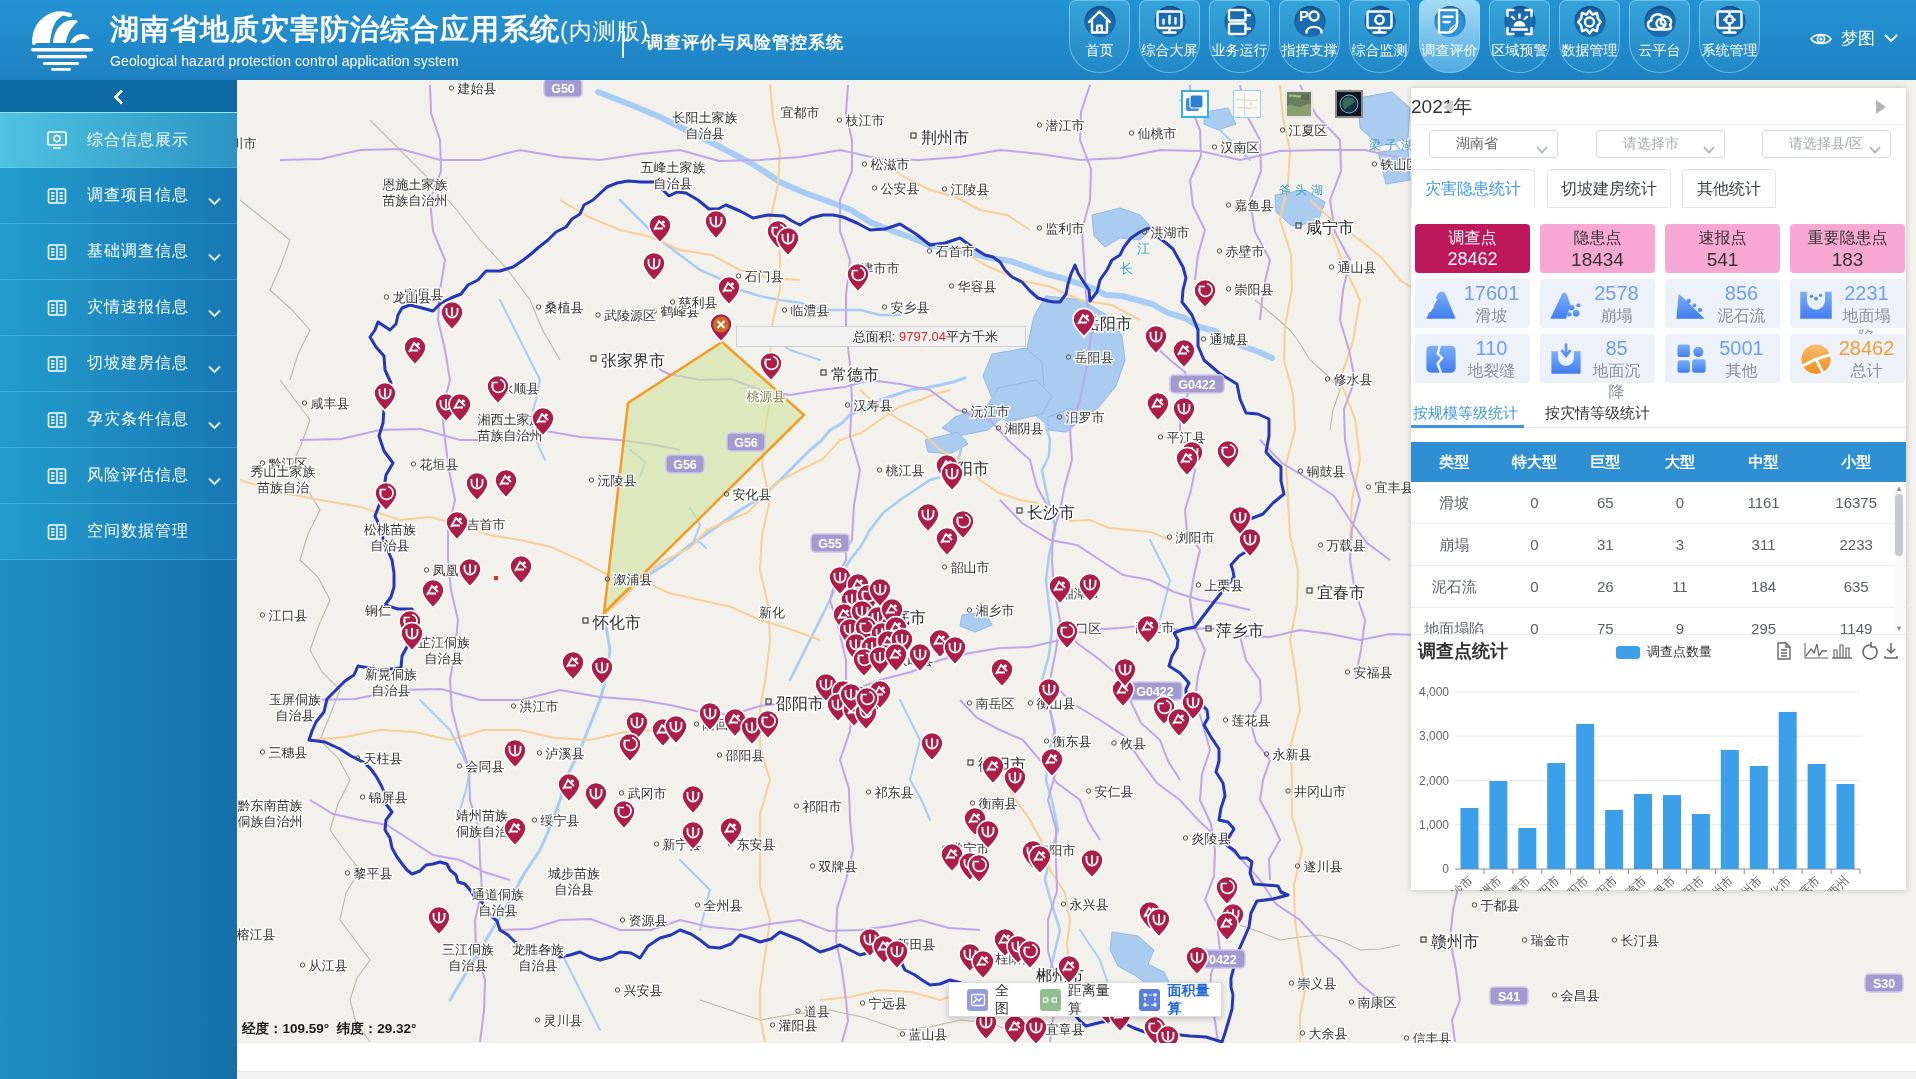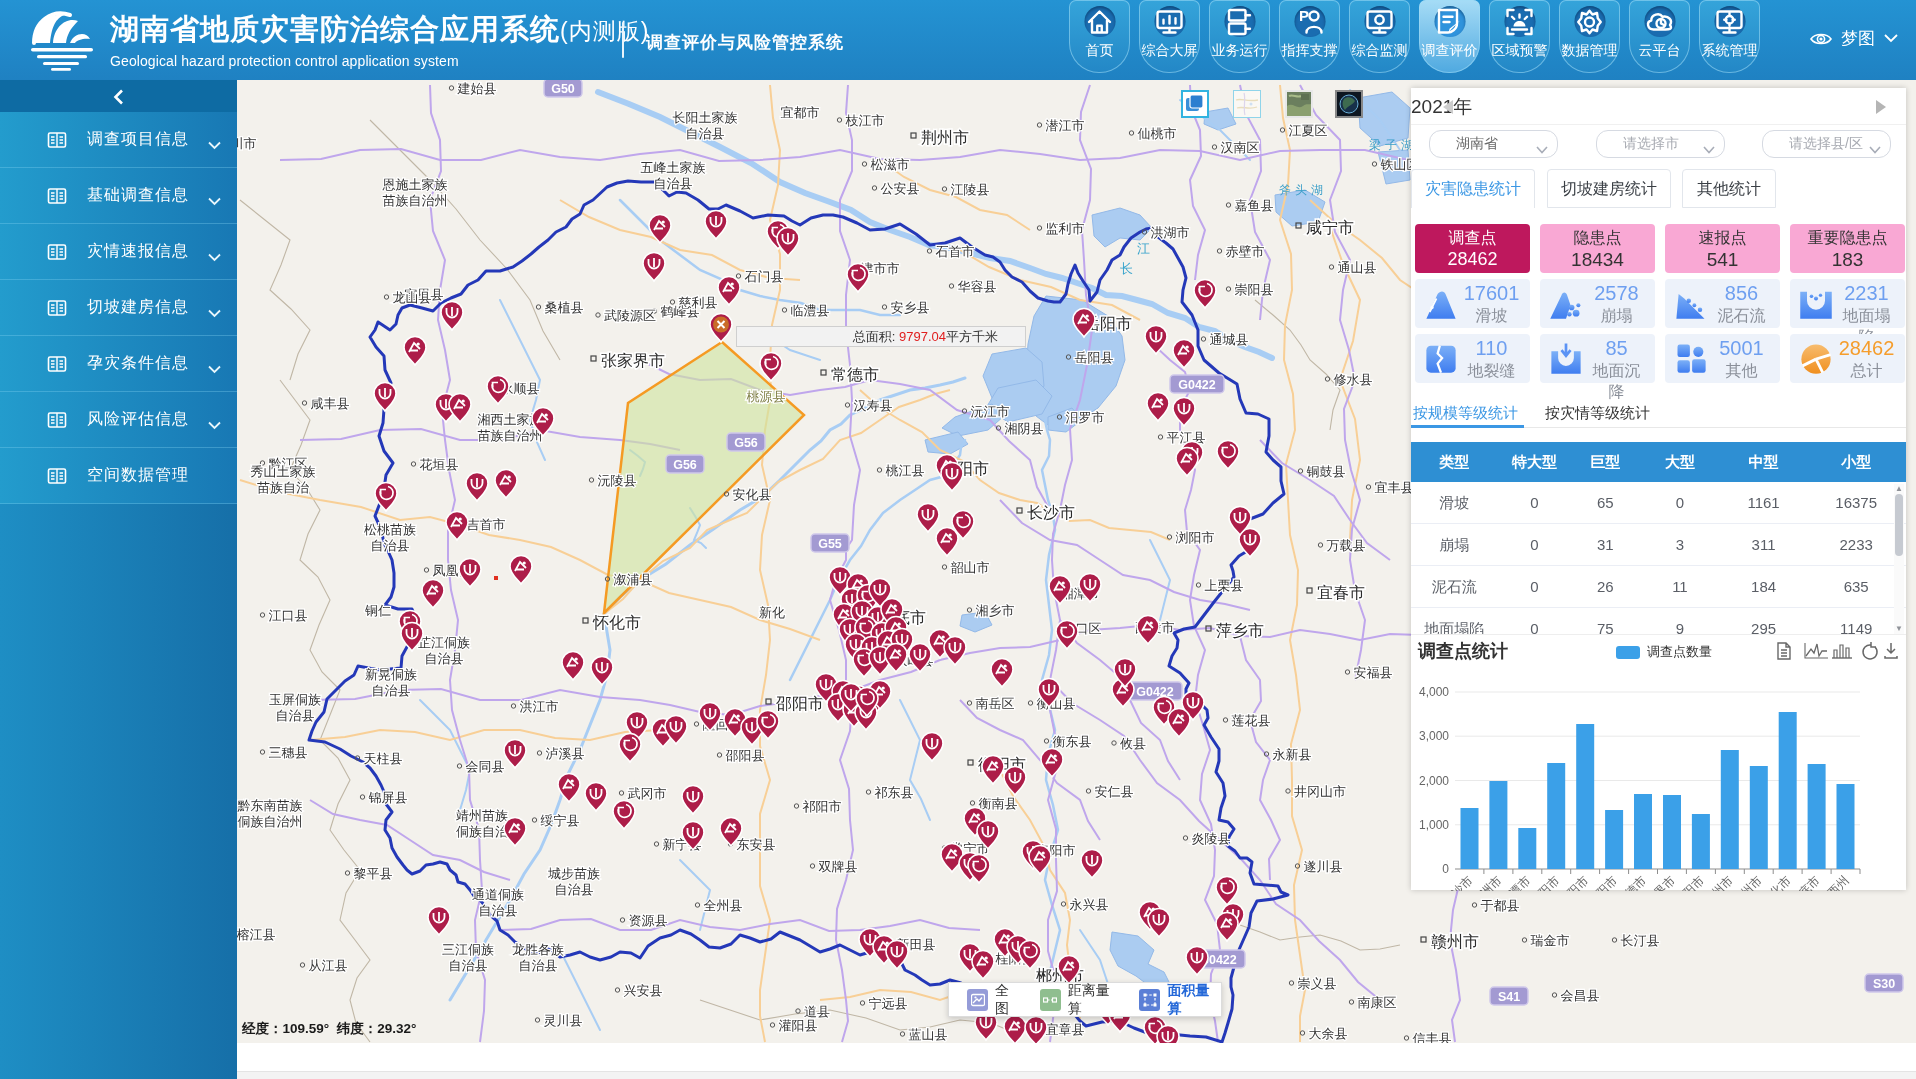--- a/index.html
+++ b/index.html
@@ -32,21 +32,21 @@
 .measure{position:absolute;left:711px;top:902px;width:274px;height:35px;background:#fff;border:1px solid #dcdcdc;box-shadow:0 2px 6px rgba(0,0,0,.18);z-index:8;display:flex;align-items:center;padding-left:18px}
 .mi{width:22px;height:22px;border-radius:3px;display:inline-flex;align-items:center;justify-content:center}
 .mt{font-size:14px;color:#333;margin-left:7px}
 .coords{position:absolute;left:5px;top:940px;font-size:13.5px;font-weight:bold;color:#1a1a1a;z-index:8}
 .panel{position:absolute;left:1411px;top:88px;width:495px;height:802px;background:#fff;z-index:20;box-shadow:0 0 6px rgba(0,0,0,.2)}
 .yrow{position:absolute;left:0;top:0;width:100%;height:37px;border-bottom:1px solid #f0f0f0;text-align:left}
 .ytxt{font-size:19px;color:#333;line-height:38px}
 .arrL{position:absolute;left:30px;top:11px}
 .arrR{position:absolute;right:18px;top:11px}
 .srow{position:absolute;left:0;top:42px;width:100%;height:28px}
-.sel{position:absolute;top:0;width:129px;height:28px;border:1px solid #d6dae2;border-radius:12px;font-size:14px;display:flex;align-items:center;padding-left:26px}
+.sel{position:absolute;top:0;width:129px;height:28px;border:1px solid #d6dae2;border-radius:4px;font-size:14px;display:flex;align-items:center;padding-left:26px}
 .schev{position:absolute;right:9px;top:10px}
 .trow{position:absolute;left:0;top:81px;width:100%;height:39px}
 .tab{position:absolute;top:0;height:39px;width:124px;border:1px solid #e2e6ec;border-radius:4px 4px 0 0;text-align:center;line-height:38px;font-size:16px;color:#3a3f45}
 .tab.act{left:0;color:#3b97e4;border-bottom:none}
 .cr{position:absolute;left:0;width:100%;height:49px}
 .card{position:absolute;top:0;width:115px;height:49px;background:#f9a8d4;border-radius:4px;text-align:center;color:#333}
 .card.act{background:#be185d;color:#fff}
 .ct{font-size:16px;margin-top:4px}
 .cv{font-size:19px;margin-top:0px}
 .card.act .cv{font-size:18px}
@@ -808,20 +808,29 @@
 <span class="uname">梦图</span>
 <svg width="14" height="9" viewBox="0 0 14 9">
         <path d="M1,1 L7,7 L13,1" fill="none" stroke="#fff" stroke-width="1.8"></path>
       </svg>
     </div>
   </div>
 <div class="sidebar">
     <div class="collapse"><svg width="11" height="16" viewBox="0 0 11 16" style="vertical-align:middle">
         <path d="M9,1.5 L2.5,8 L9,14.5" fill="none" stroke="#fff" stroke-width="2.6"></path>
       </svg></div>
+    <div class="mitem act">
+      <svg width="22" height="22" viewBox="0 0 22 22">
+        <rect x="2" y="3" width="18" height="13" rx="1.5" fill="none" stroke="#fff" stroke-width="1.6"></rect>
+        <circle cx="11" cy="9.5" r="3" fill="none" stroke="#fff" stroke-width="1.5"></circle>
+        <path d="M11,5.5 V7 M11,12 V13.5 M7.5,9.5 H9 M13,9.5 H14.5" stroke="#fff" stroke-width="1.2"></path>
+        <path d="M7,19 H15" stroke="#fff" stroke-width="1.6"></path>
+      </svg>
+      <span class="mtxt">综合信息展示</span>
+    </div>
     <div class="mitem">
       <svg width="22" height="22" viewBox="0 0 22 22">
         <rect x="2.5" y="4" width="17" height="14" rx="1.5" fill="none" stroke="#fff" stroke-width="1.6"></rect>
         <path d="M11,4 V18 M5,8 H8.5 M5,11 H8.5 M5,14 H8.5 M13.5,8 H17 M13.5,11 H17 M13.5,14 H17" stroke="#fff" stroke-width="1.4"></path>
       </svg>
       <span class="mtxt">调查项目信息</span>
       <span class="chev"><svg width="13" height="9" viewBox="0 0 13 9">
           <path d="M1,1.5 L6.5,7 L12,1.5" fill="none" stroke="#e8f6fc" stroke-width="1.8"></path>
         </svg></span>
     </div>

